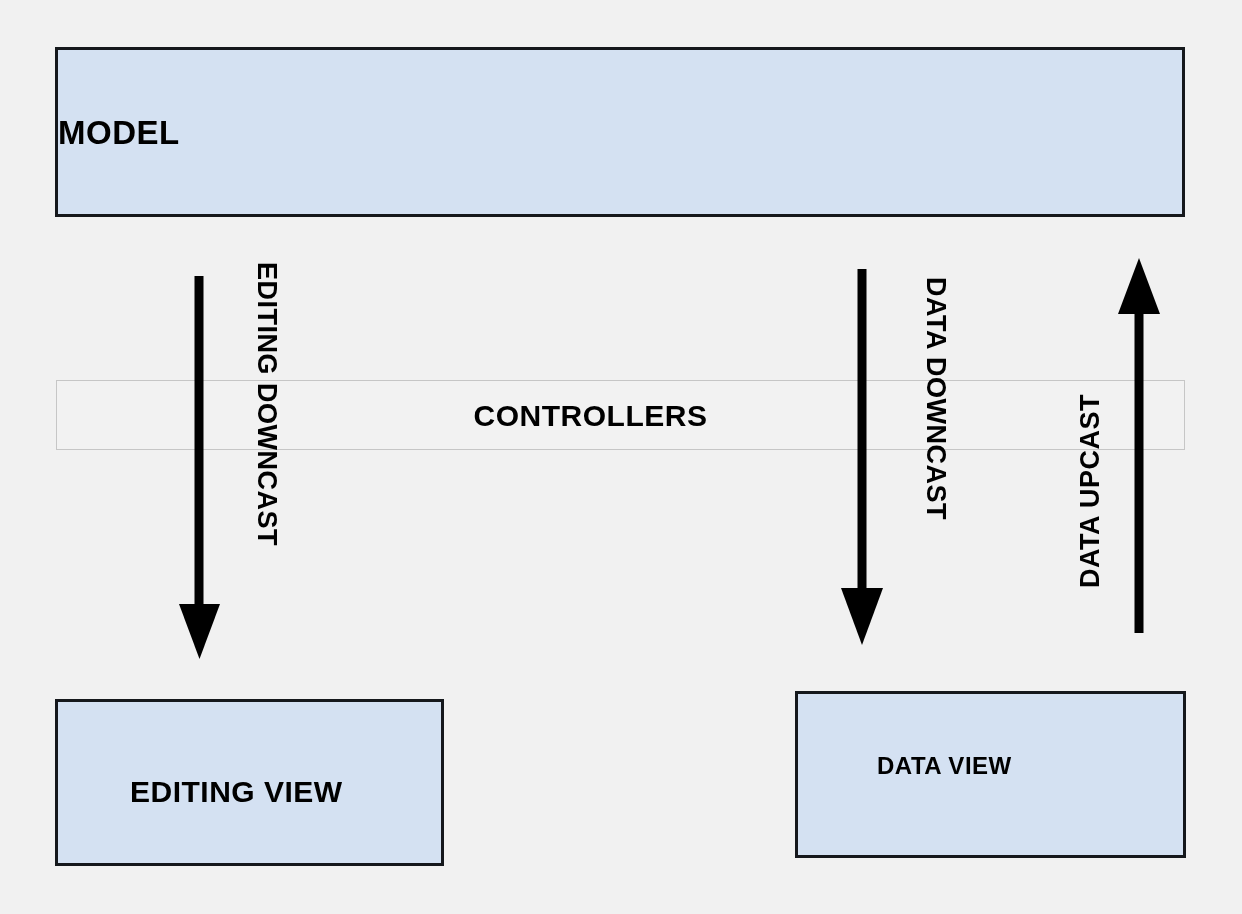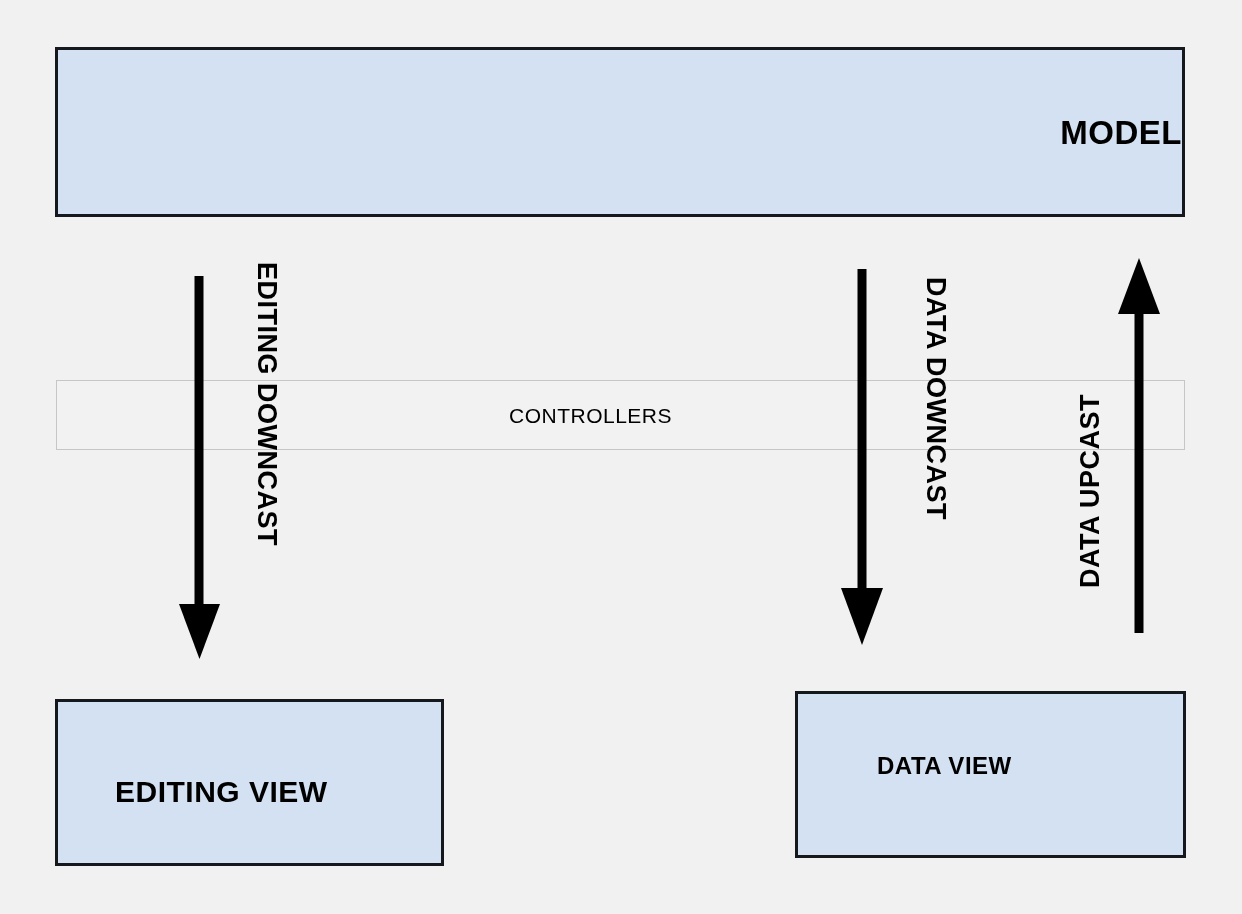--- a/index.html
+++ b/index.html
@@ -20,21 +20,21 @@
   }
 
   
   .node-box {
     position: absolute;
     box-sizing: border-box;
     background: #d4e1f2;
     border: 3px solid #15181c;
     display: flex;
     align-items: center;
-    justify-content: flex-end;
+    justify-content: flex-start;
   }
   .node-box .node-label {
     font-weight: bold;
     color: #000000;
     letter-spacing: 0.5px;
     line-height: 1;
     white-space: nowrap;
   }
 
   #model-box {
@@ -45,20 +45,21 @@
   }
   #model-box .node-label { font-size: 33px; }
 
   #editing-view-box {
     left: 55px;
     top: 699px;
     width: 389px;
     height: 167px;
     justify-content: flex-start;
     align-items: flex-start;
+    padding-left: 15px;
   }
   #editing-view-box .node-label {
     font-size: 30px;
     margin-left: 57px;
     margin-top: 75px;
   }
 
   #data-view-box {
     left: 795px;
     top: 691px;
@@ -86,22 +87,22 @@
   }
   #controllers-label {
     position: absolute;
     left: 0;
     top: 0;
     width: 1129px;
     height: 70px;
     display: flex;
     align-items: center;
     justify-content: center;
-    font-size: 21px;
-    font-weight: normal;
+    font-size: 30px;
+    font-weight: bold;
     color: #000;
     letter-spacing: 0.5px;
     padding-right: 62px;
     box-sizing: border-box;
     white-space: nowrap;
   }
 
   
   #arrow-layer {
     position: absolute;

